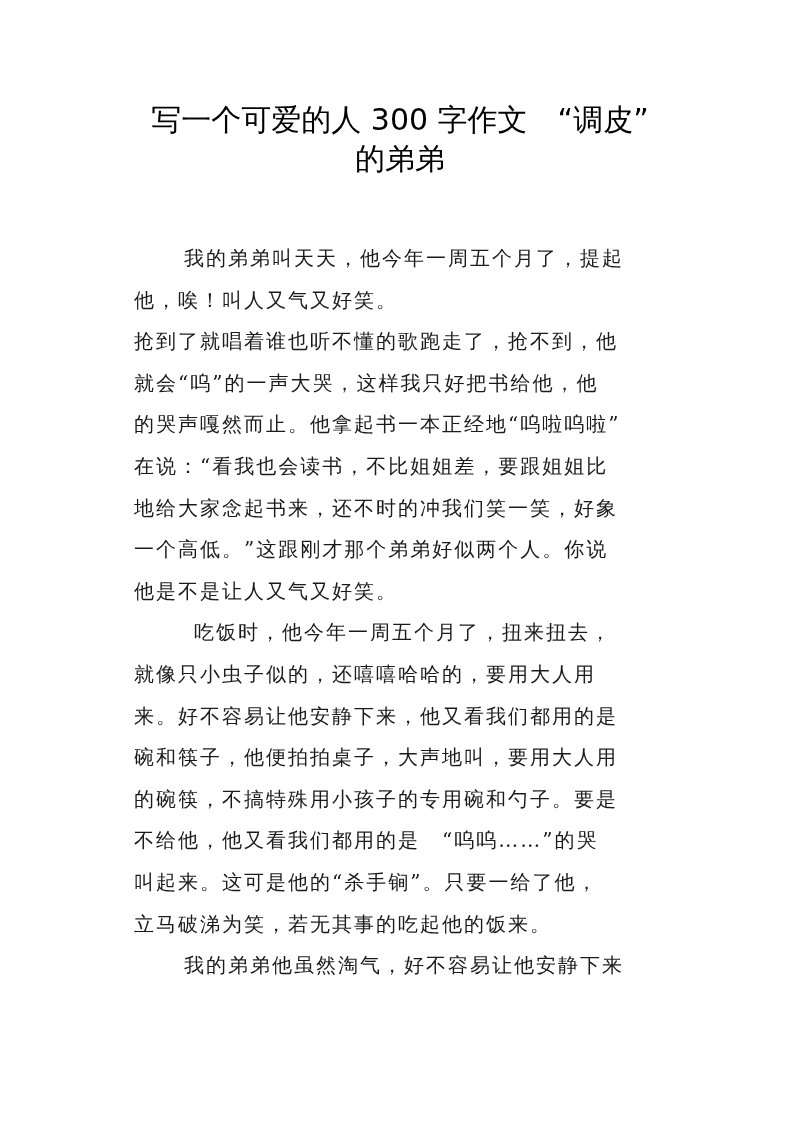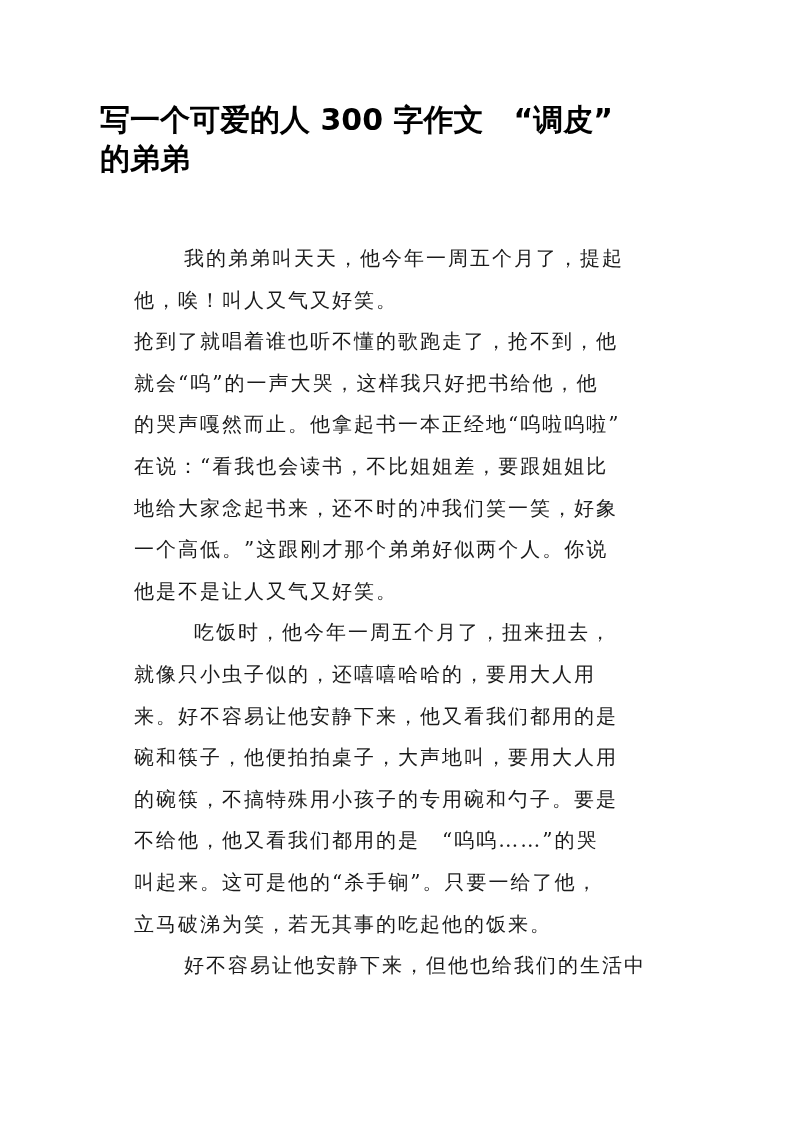--- a/index.html
+++ b/index.html
@@ -20,22 +20,23 @@
       top: 0;
       width: 800px;
       height: 1132px;
       background: #ffffff;
     }
     .title {
       position: absolute;
       left: 100px;
       width: 600px;
       top: 100px;
+      text-align: center;
       font-family: "DejaVu Sans", "Liberation Sans", sans-serif;
-      font-weight: bold;
+      font-weight: normal;
       font-size: 30px;
       line-height: 39px;
       color: #000000;
       margin: 0;
     }
     .title .line { display: block; white-space: nowrap; }
     .body-text {
       position: absolute;
       left: 134px;
       top: 238px;
@@ -85,17 +86,17 @@
       <span class="ln">就像只小虫子似的，还嘻嘻哈哈的，要用大人用</span>
       <span class="ln">来。好不容易让他安静下来，他又看我们都用的是</span>
       <span class="ln">碗和筷子，他便拍拍桌子，大声地叫，要用大人用</span>
       <span class="ln">的碗筷，不搞特殊用小孩子的专用碗和勺子。要是</span>
       <span class="ln">不给他，他又看我们都用的是　“呜呜……”的哭</span>
       <span class="ln">叫起来。这可是他的“杀手锏”。只要一给了他，</span>
       <span class="ln">立马破涕为笑，若无其事的吃起他的饭来。</span>
     </div>
 
     <div>
-      <span class="ln indent">好不容易让他安静下来，但他也给我们的生活中</span>
+      <span class="ln indent">我的弟弟他虽然淘气，好不容易让他安静下来</span>
     </div>
 
   </div>
 </div>
 
 </body></html>

